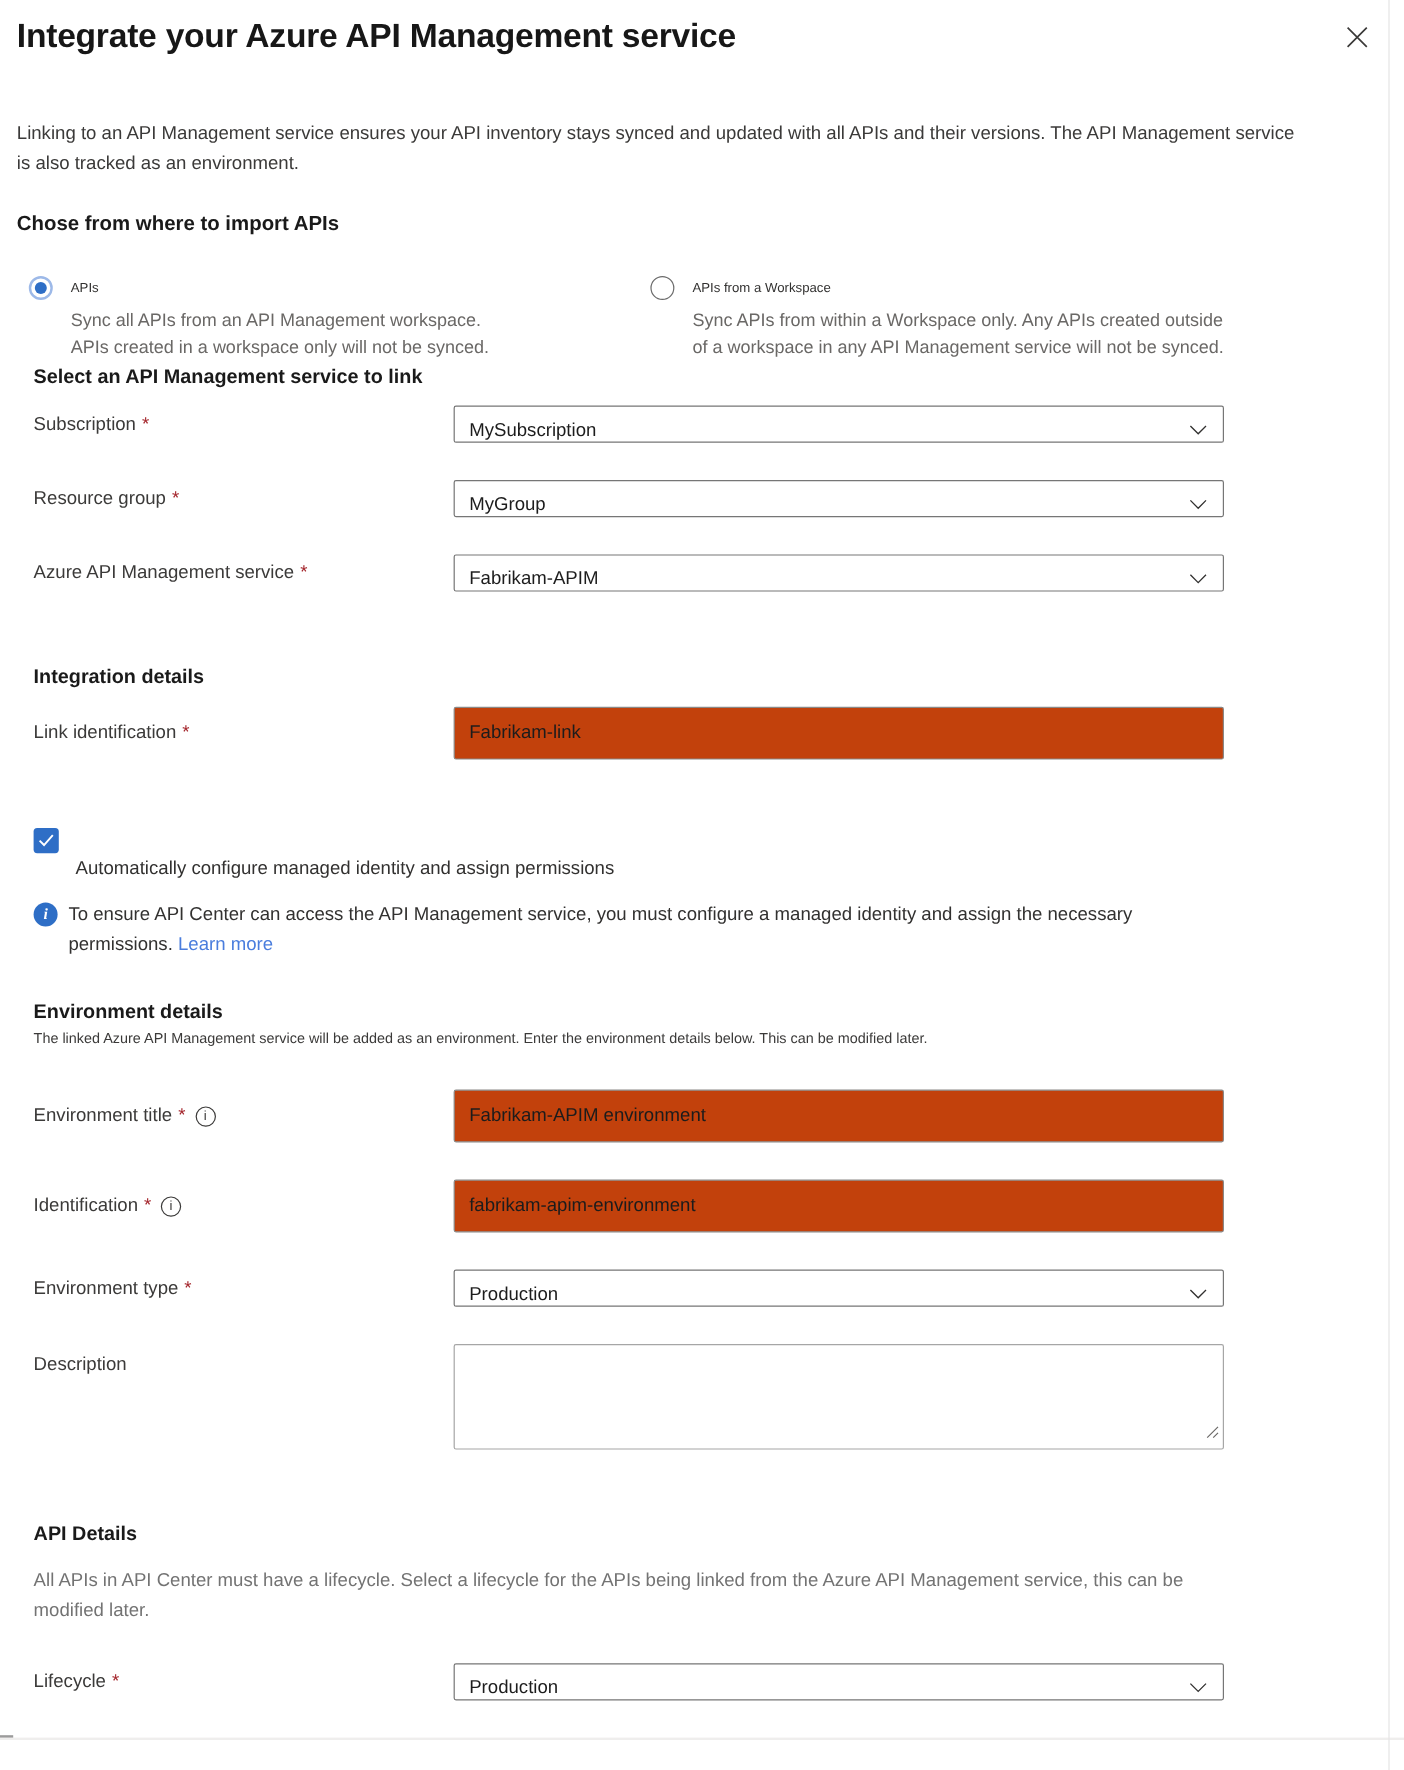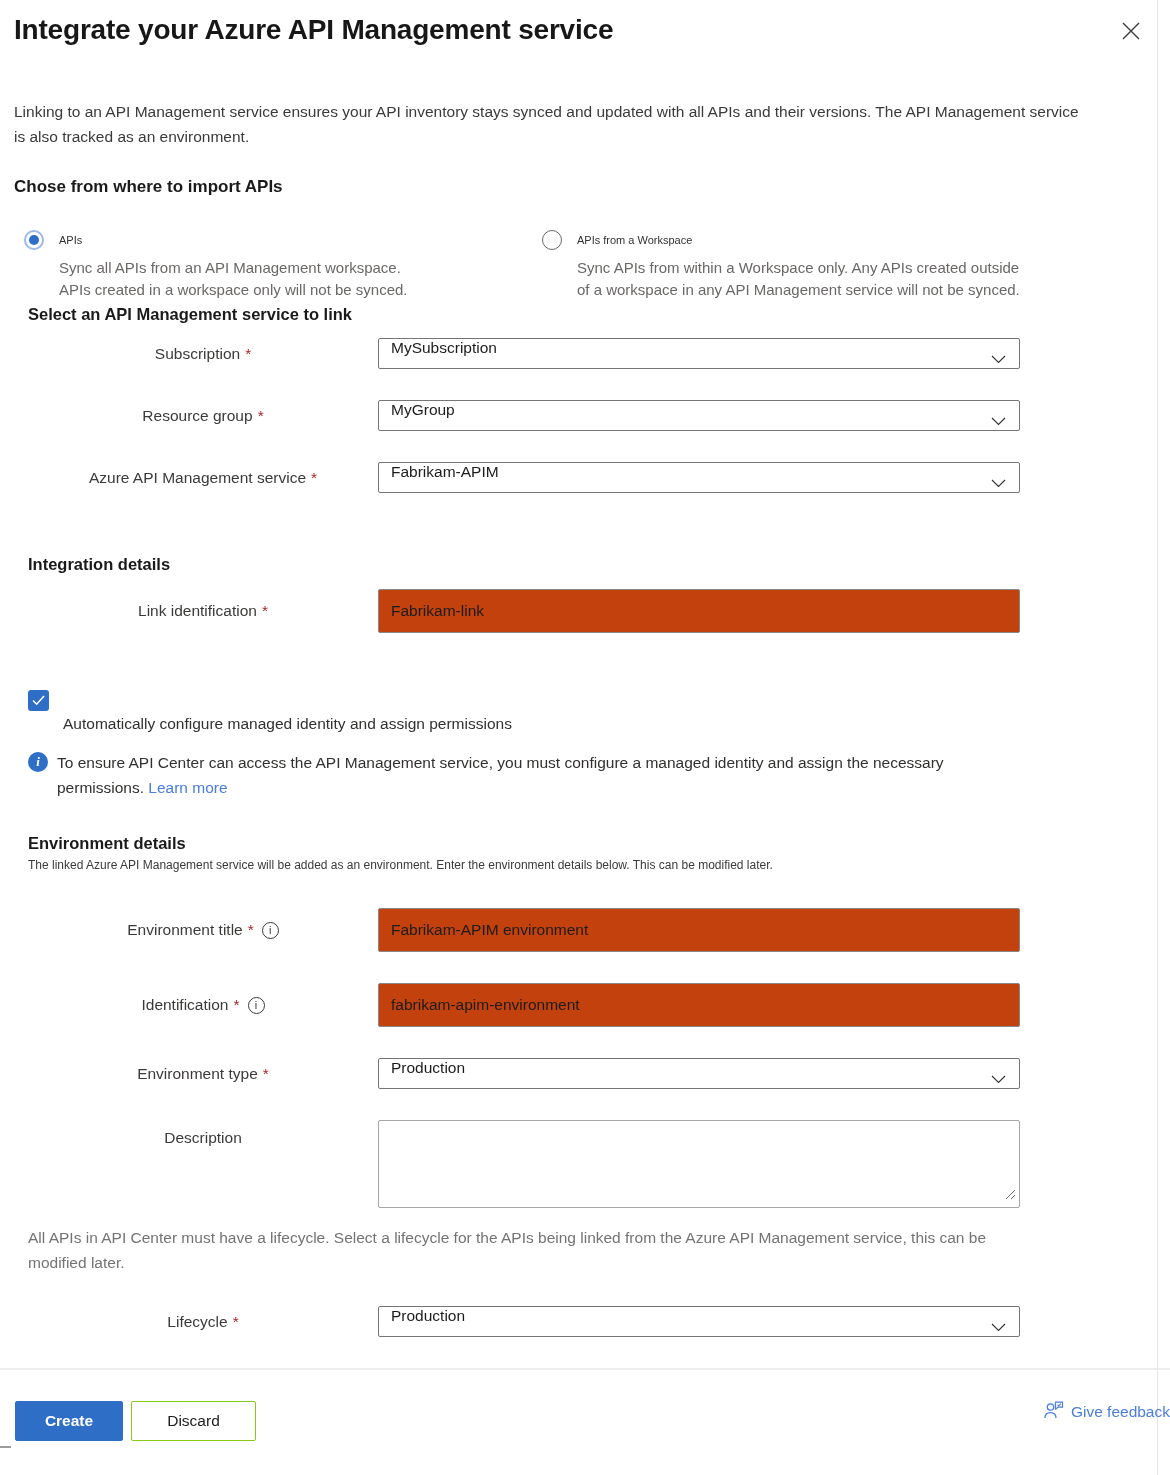--- a/index.html
+++ b/index.html
@@ -30,27 +30,27 @@
   .radio-col1 .radio-desc { max-width:375px; }
   .radio-col2 .radio-desc { max-width:452px; }
 
   .content { padding-left:28px; }
   .section-heading { font-size:16.5px; font-weight:700; color:#1a1a1a; }
   .sect-select { margin-top:4px; }
 
   .form-rows-1 { margin-top:14px; }
   .form-row { display:flex; align-items:center; margin-bottom:31px; }
   .form-row:last-child { margin-bottom:16px; }
-  .form-label { width:350px; flex:0 0 auto; font-size:15.5px; color:#3b3a39; display:flex; align-items:center;justify-content:center; }
+  .form-label { width:350px; flex:0 0 auto; font-size:15.5px; color:#3b3a39; display:flex; align-items:center; }
   .req { color:#a4262c; margin-left:5px; }
   .info-outline { width:17px; height:17px; border:1px solid #3b3a39; border-radius:50%; margin-left:8px;
     display:flex; align-items:center; justify-content:center; font-size:11px; color:#3b3a39; font-weight:400; }
 
   .field { position:relative; width:642px; height:31px; border:1px solid #767676; border-radius:2px;
-    background:#fff; display:flex; align-items:flex-start; padding:0 34px 0 12px; }
+    background:#fff; display:flex; align-items:flex-end; padding:0 34px 0 12px; }
   .field-value { font-size:15.5px; color:#1c1c1c; white-space:nowrap; overflow:hidden; }
   .chevron { position:absolute; right:13px; top:11px; }
   input.native { width:642px; height:44px; border:1px solid #8a8886; border-radius:2px; padding:0 12px;
     font-family:"Liberation Sans","DejaVu Sans",sans-serif; font-size:15.5px; color:#1c1c1c; background:#c2410c; outline:none; }
 
   .sect-integration { margin-top:62px; }
   .row-linkid { margin-top:15px; }
 
   .checkbox-row { display:flex; align-items:center; margin-top:34px; }
   .checkbox { width:21px; height:21px; border-radius:3px; background:#2e6ec6; display:flex; align-items:center; justify-content:center; }
@@ -248,20 +248,21 @@
         <span></span>
         <span class="resize-grip">
           <svg width="11" height="11" viewBox="0 0 11 11">
               <path d="M10 1 L1 10 M10 6 L6 10" stroke="#6a6866" stroke-width="1" fill="none"></path>
             </svg>
         </span>
       </div>
     </div>
   </div>
 
+  <div class="section-heading sect-api">API Details</div>
   <div class="api-desc">All APIs in API Center must have a lifecycle. Select a lifecycle for the APIs being linked from the Azure API Management service, this can be modified later.</div>
 
   <div class="form-row row-lifecycle">
     <div class="form-label">
       <span>Lifecycle</span>
       <span class="req">*</span>
     </div>
     <div class="field">
       <span class="field-value">Production</span>
       <span class="chevron">

